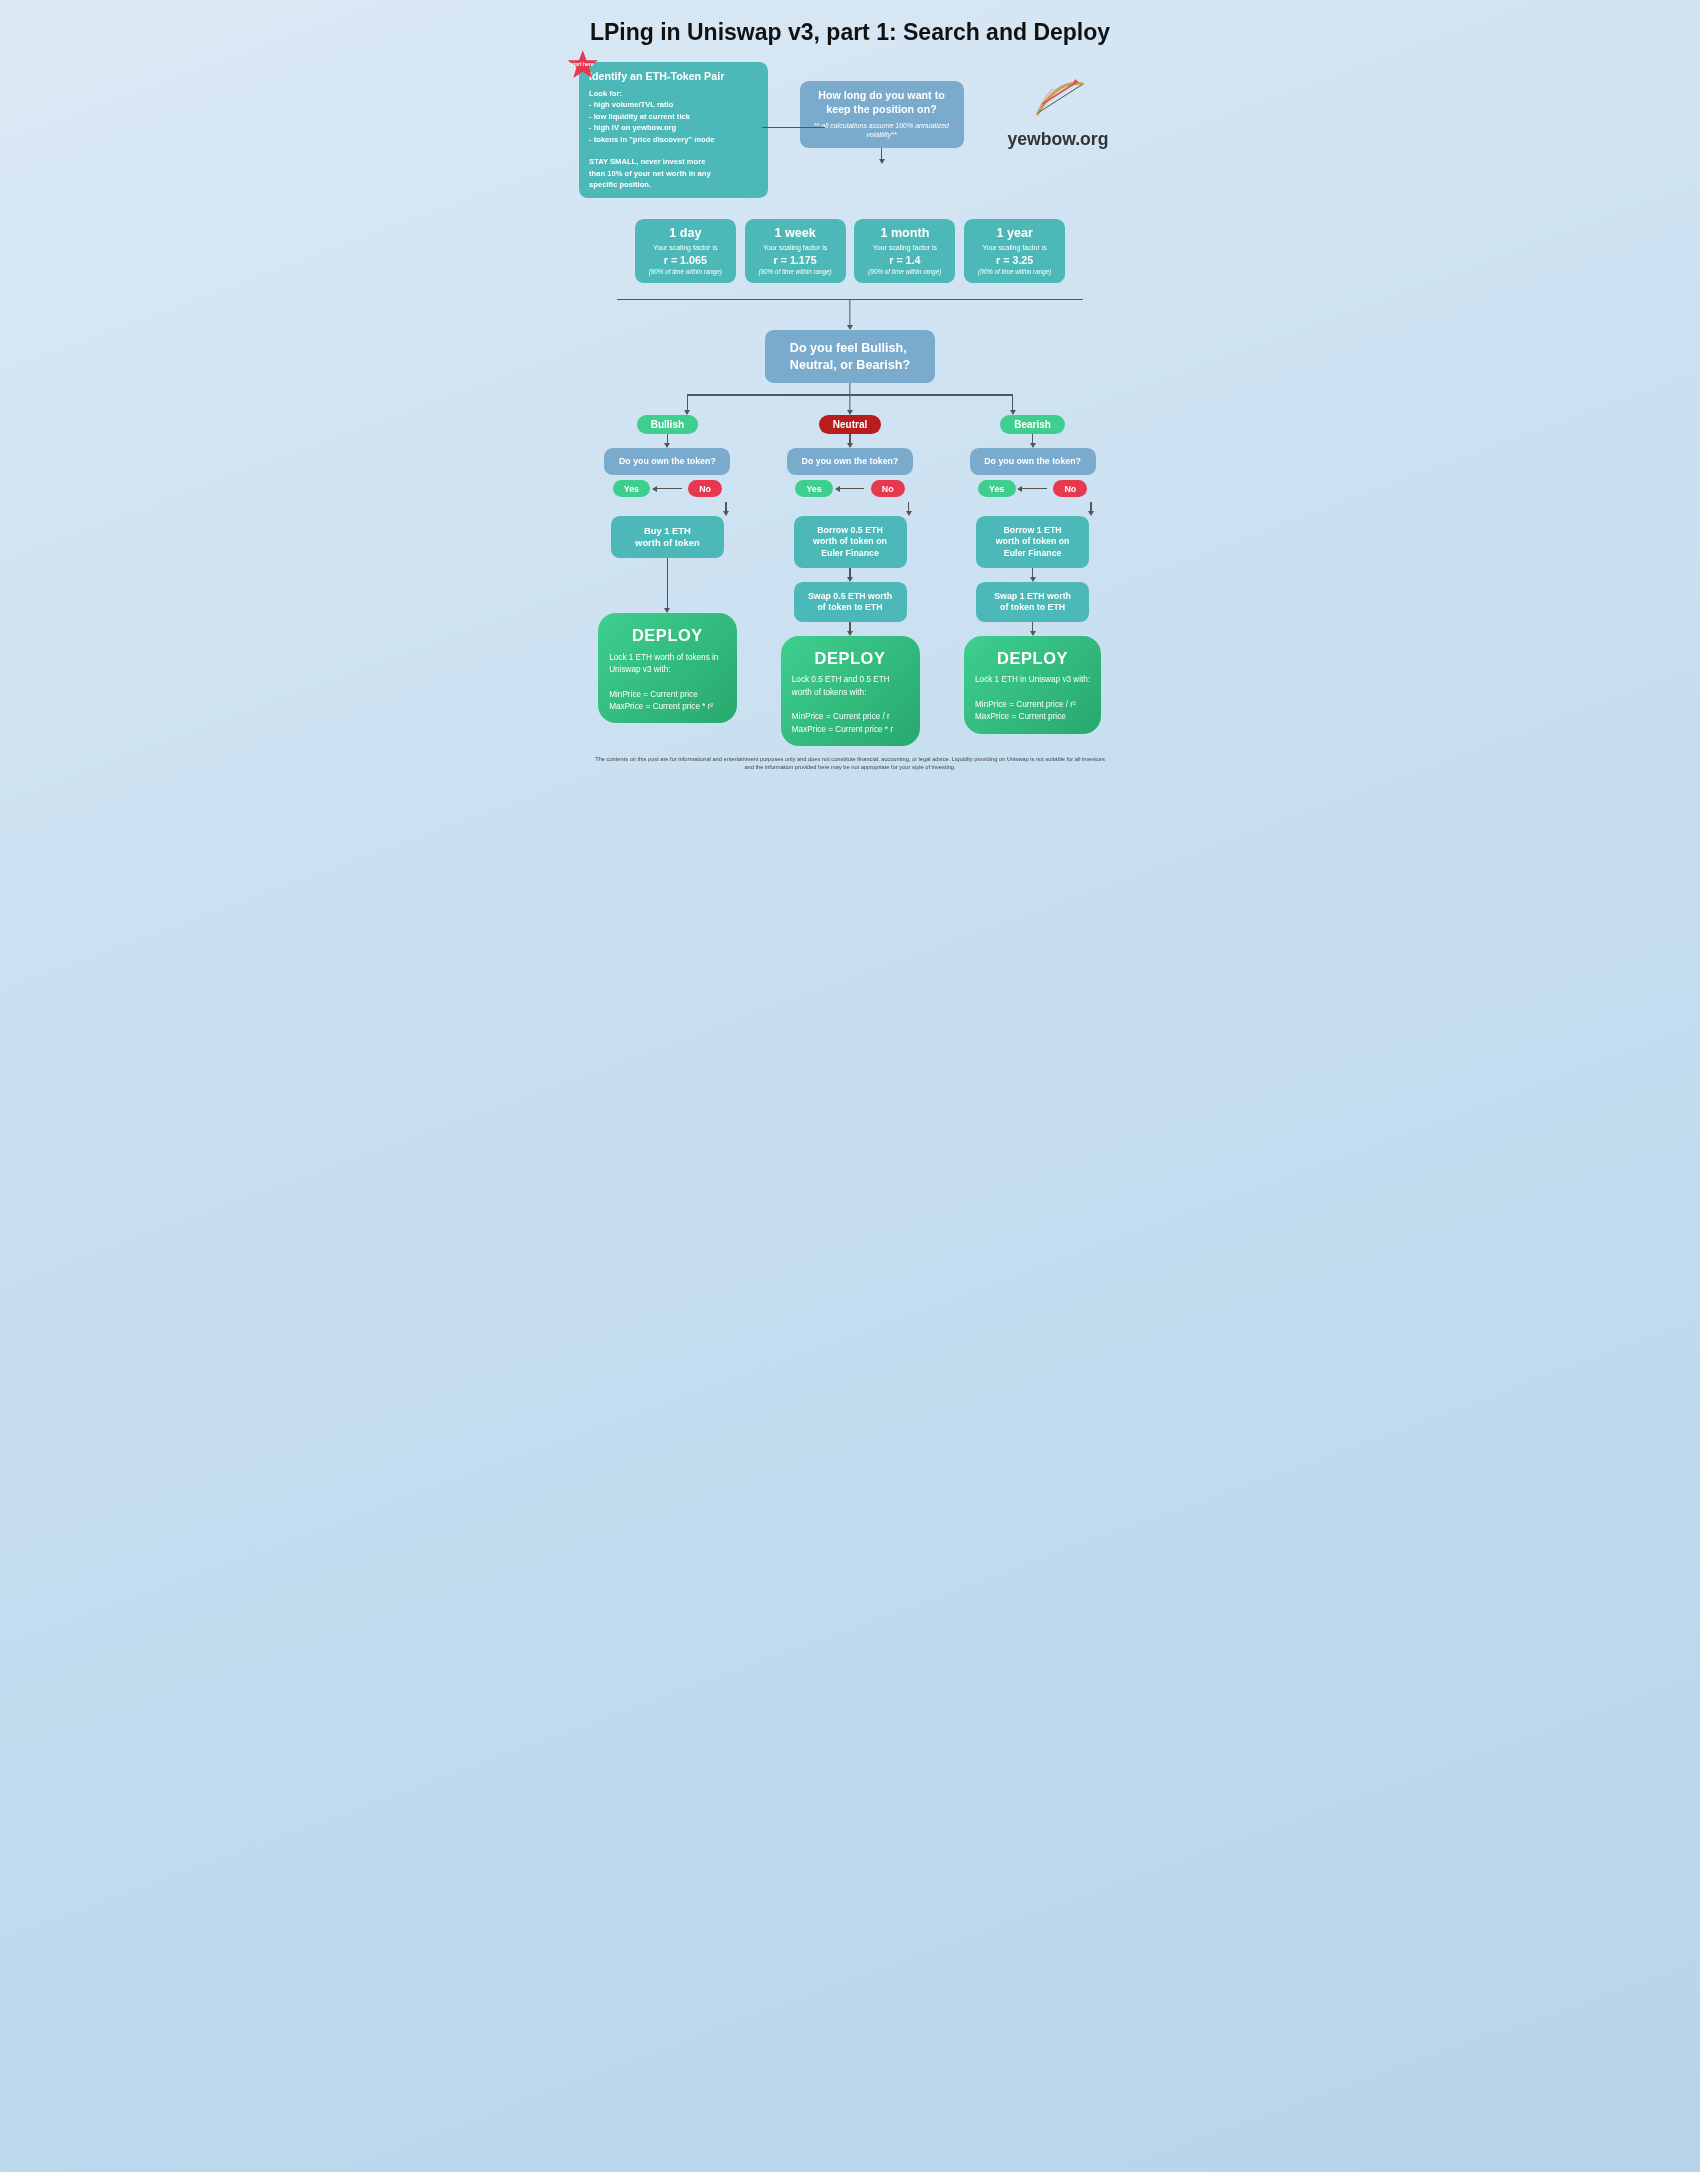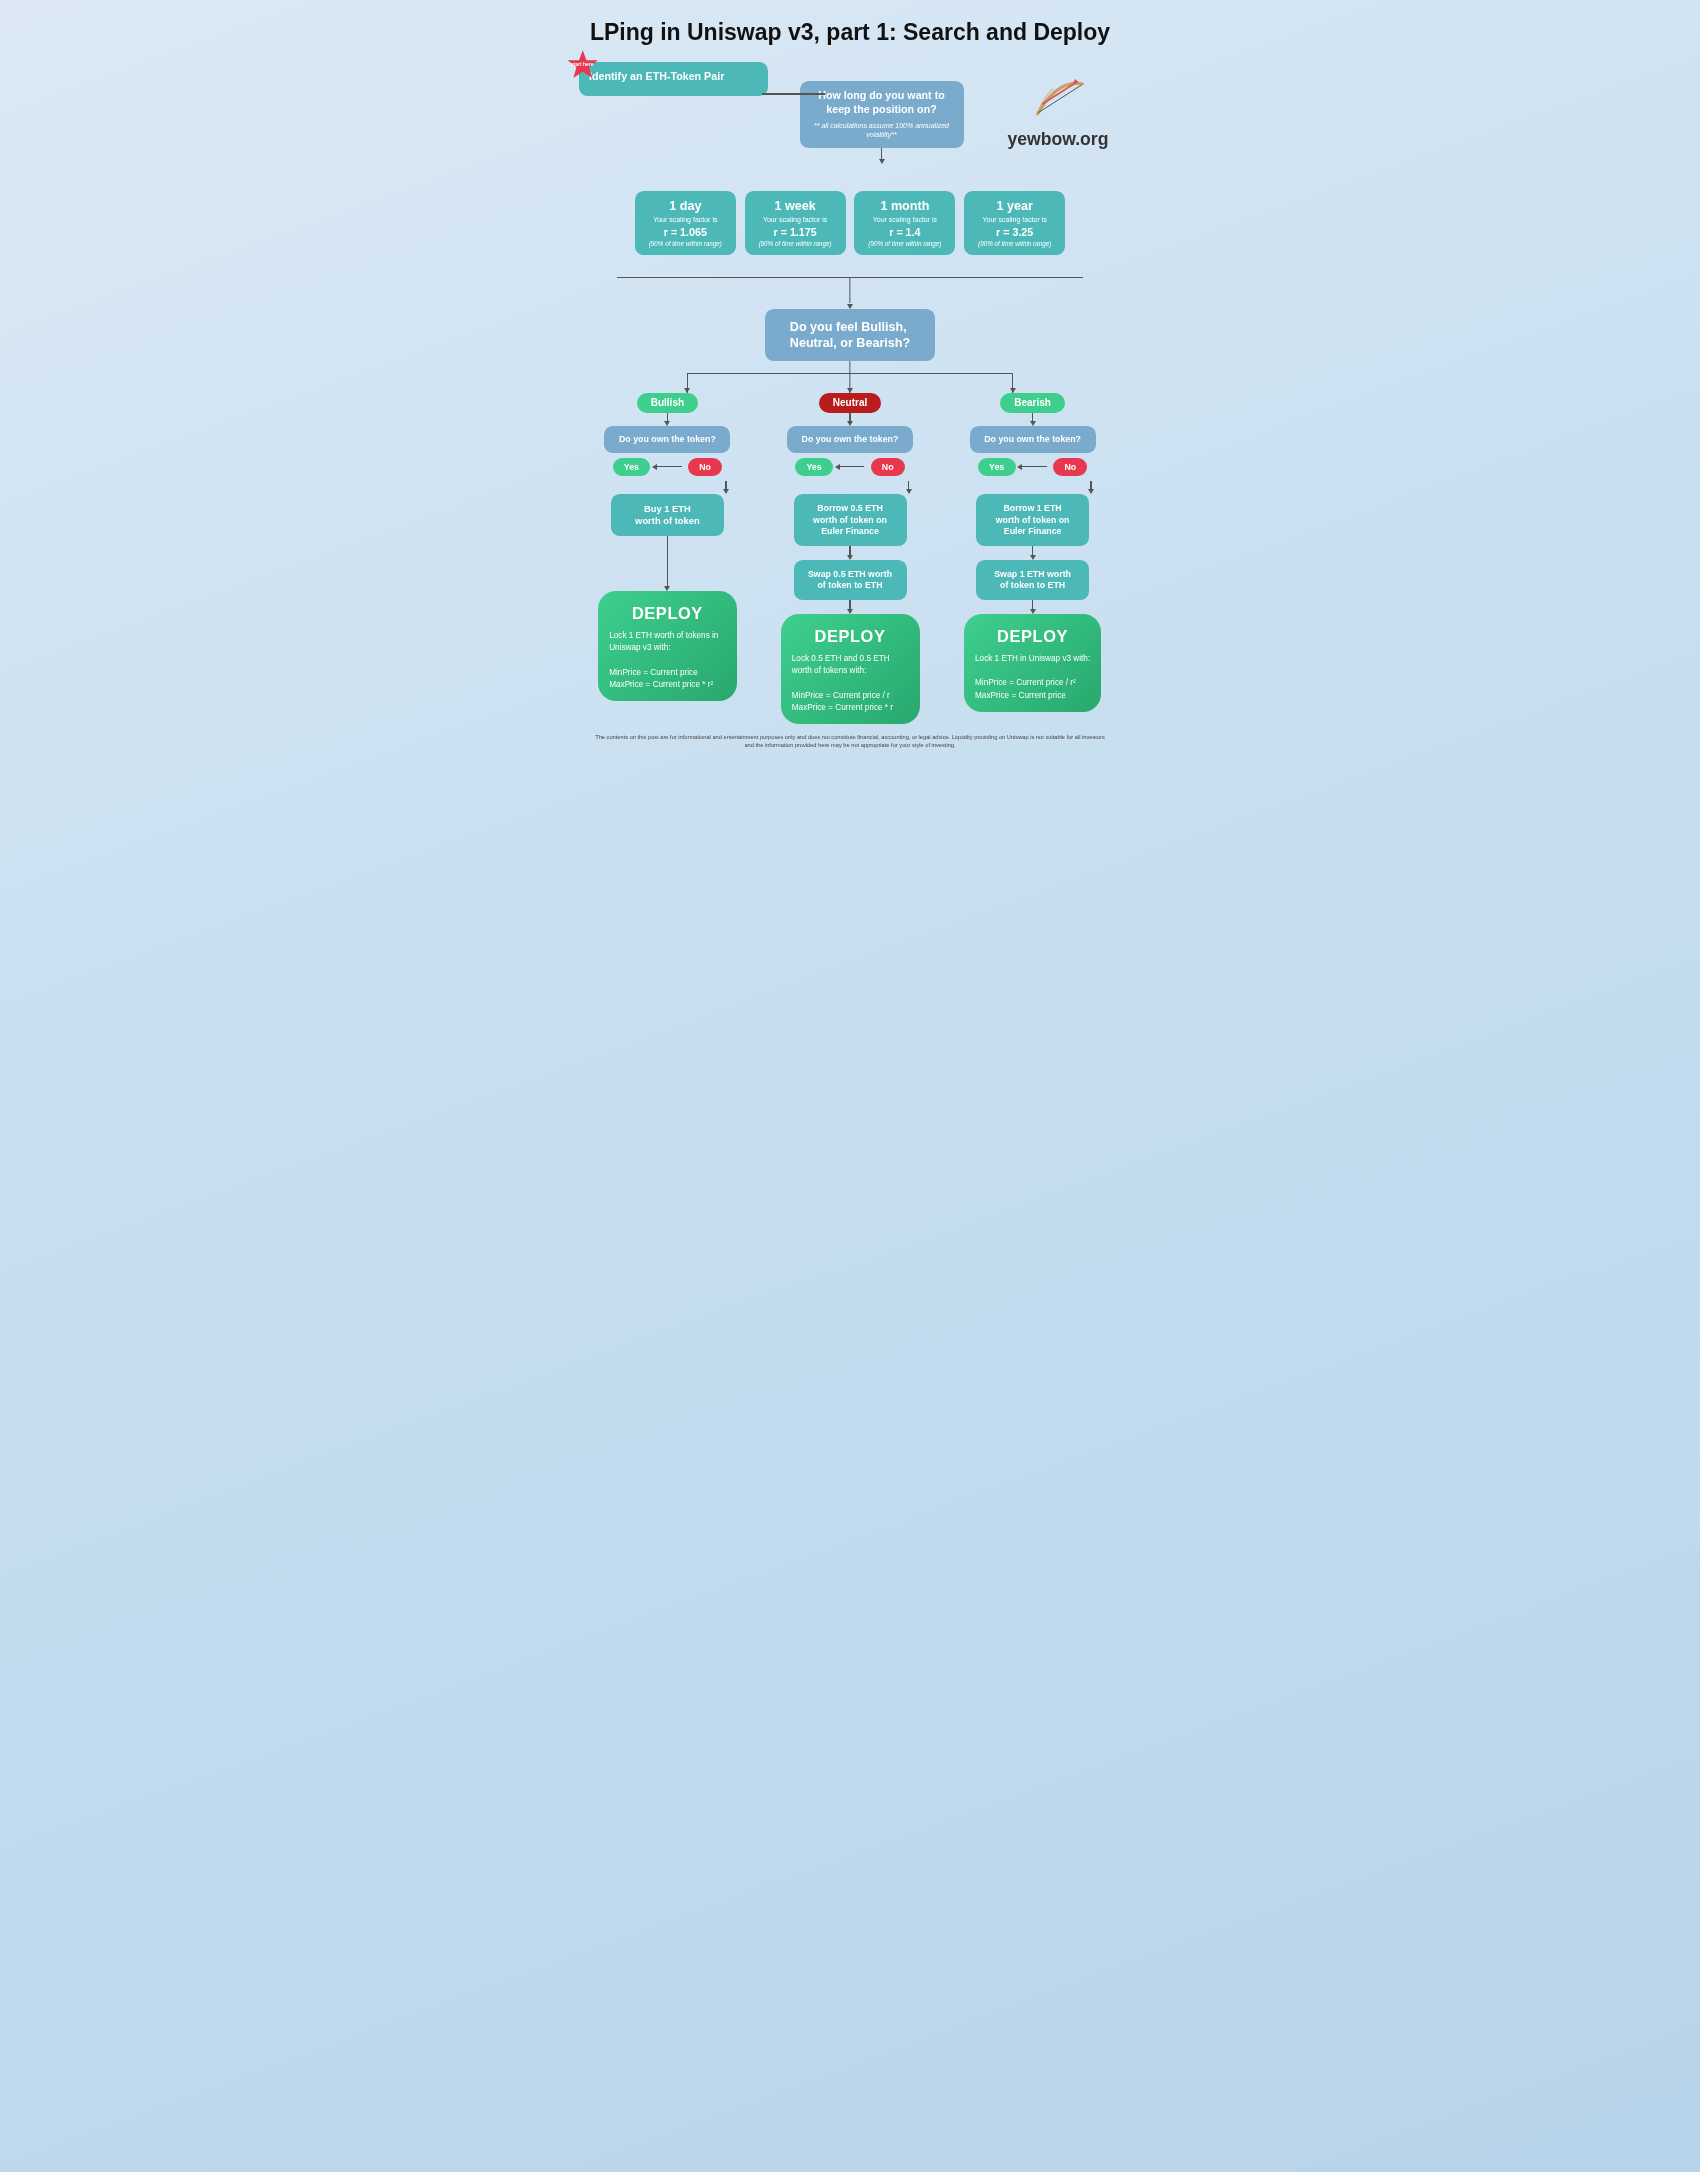--- a/index.html
+++ b/index.html
@@ -85,21 +85,21 @@
       font-size: 8.8px;
       display: inline-block;
     }
 
     
     .periods-row {
       display: flex;
       justify-content: center;
       gap: 8.8px;
       width: 100%;
-      margin: 22px 0;
+      margin: 16px 0;
     }
     .period-box {
       background: #4db8b8;
       color: white;
       border-radius: 8.8px;
       padding: 6.3px 8.8px;
       text-align: center;
       font-size: 8.2px;
       min-width: 101px;
       line-height: 1.4;
@@ -232,20 +232,21 @@
       <div class="box-start" style="position:relative;">
 
         <div style="position:absolute;top:-12.6px;left:-12.6px;width:31.5px;height:31.5px;z-index:2;">
           <svg viewBox="0 0 50 50" width="31.5" height="31.5">
             <polygon points="25,2 31,18 49,18 35,29 40,46 25,36 10,46 15,29 1,18 19,18" fill="#e8384f"></polygon>
           </svg>
           <div style="position:absolute;top:0;left:0;width:31.5px;height:31.5px;display:flex;align-items:center;justify-content:center;color:white;font-size:5px;font-weight:900;text-align:center;line-height:1.1;">start
 here</div>
         </div>
         <div style="font-size:10.7px;font-weight:900;color:white;margin-bottom:3.8px;">Identify an ETH-Token Pair</div>
+        <div style="font-size:7.6px;color:white;line-height:1.5;">Look for:<br>- high volume/TVL ratio<br>- low liquidity at current tick<br>- high IV on yewbow.org<br>- tokens in "price discovery" mode<br><br>STAY SMALL, never invest more<br>than 10% of your net worth in any<br>specific position.</div>
       </div>
 
     </div>
 
     <div class="howlong-area">
 
       <div style="width:100%;display:flex;align-items:center;justify-content:flex-start;margin-bottom:0;">
         
       </div>
       <div class="box-blue" style="min-width:151px;max-width:164px;">

